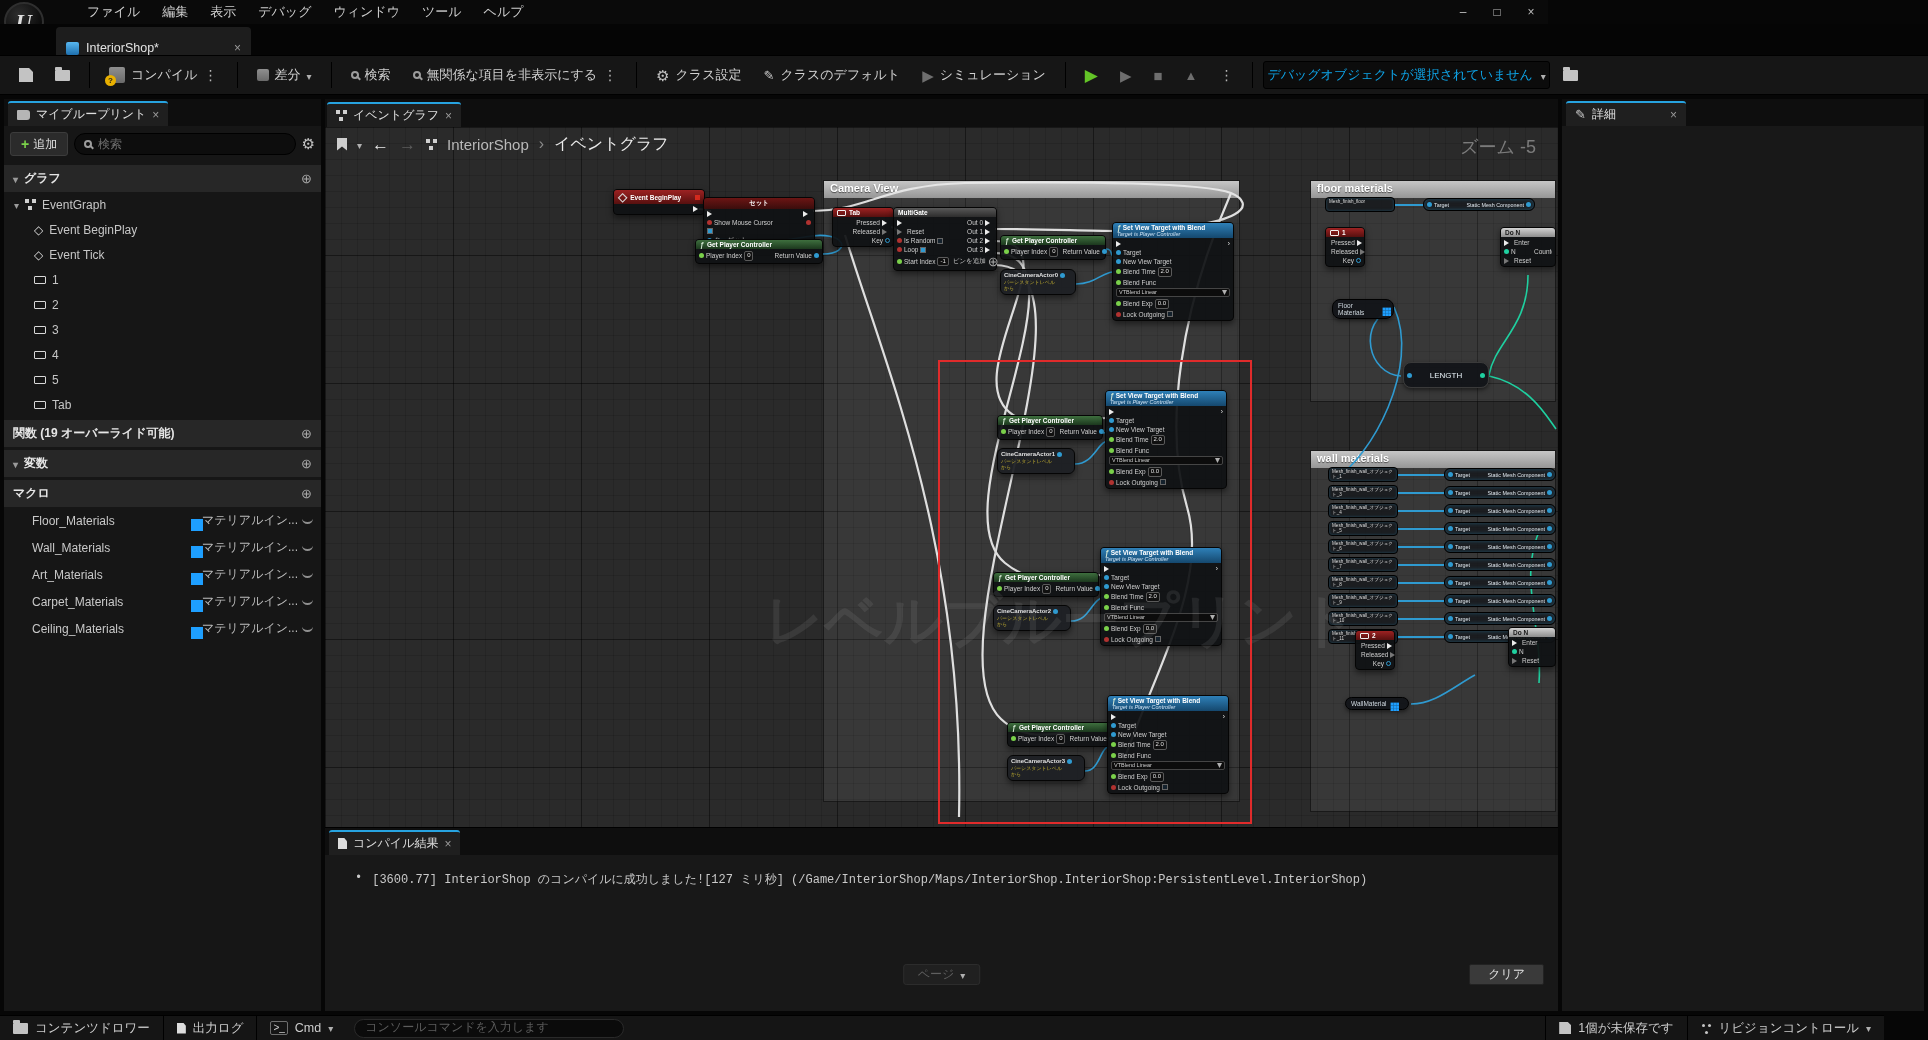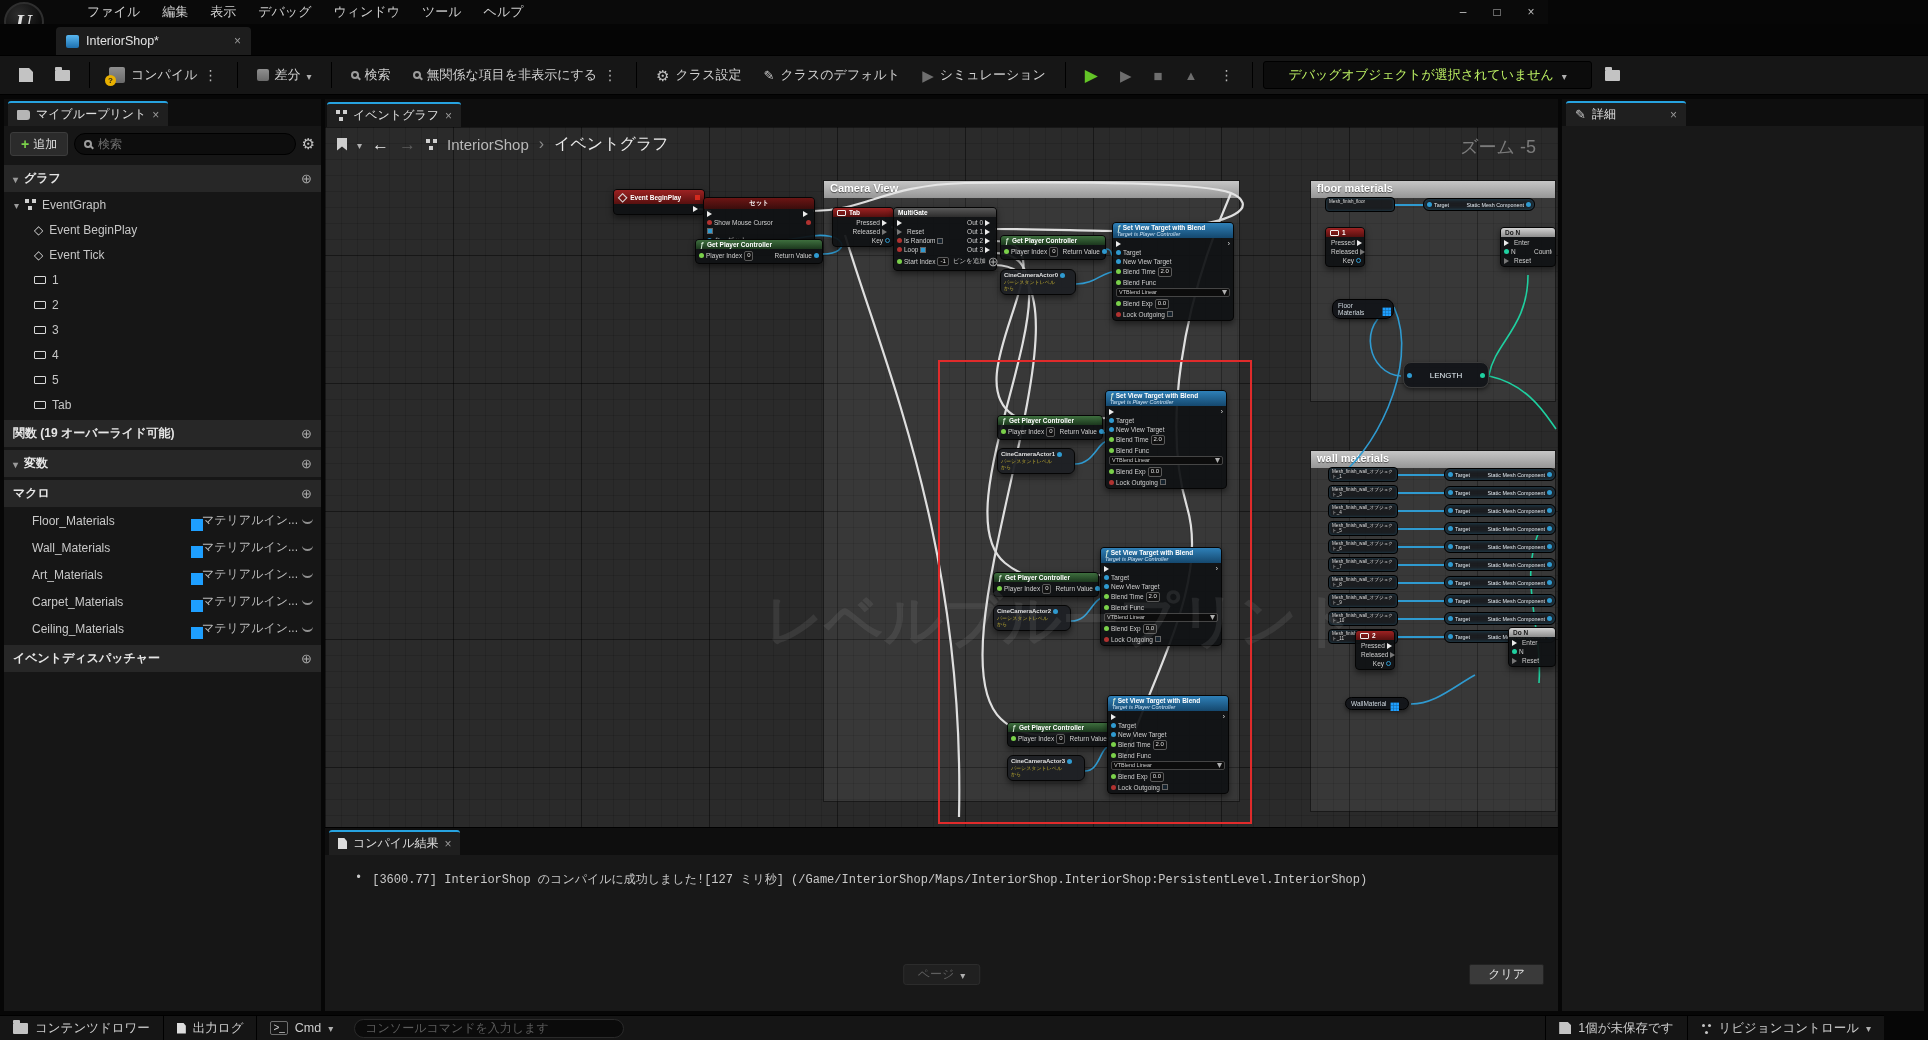--- a/index.html
+++ b/index.html
@@ -6,21 +6,21 @@
 html,body{width:1928px;height:1040px;background:#060606;font-family:"Liberation Sans",sans-serif;color:#c8c8c8;overflow:hidden}
 .app{position:relative;width:1928px;height:1040px}
 
 .menubar{position:absolute;left:0;top:0;width:1548px;height:24px;background:#0a0a0a;display:flex;align-items:flex-end;padding-left:76px;font-size:13px;color:#cfcfcf}
 .menu-item{padding:0 11px;line-height:24px;cursor:default}
 .win-ctl{margin-left:auto;display:flex}
 .win-ctl span{width:34px;text-align:center;color:#bdbdbd;font-size:12px;line-height:24px}
 .ue-logo{position:absolute;left:4px;top:2px;width:40px;height:40px;border-radius:50%;background:radial-gradient(circle at 35% 30%,#2e2e2e,#0b0b0b 70%);border:2px solid #2f2f2f;color:#dfdfdf;font-family:"Liberation Serif",serif;font-style:italic;font-weight:bold;font-size:22px;display:flex;align-items:center;justify-content:center}
 .ue-logo::before{content:"U"}
 .tabrow{position:absolute;left:0;top:24px;width:1928px;height:31px;background:#050505;display:flex;align-items:flex-end;padding-left:56px}
-.asset-tab{height:28px;min-width:195px;background:#1d1d1d;border-radius:4px 4px 0 0;display:flex;align-items:center;gap:7px;padding:0 10px;font-size:12.5px;color:#e3e3e3}
+.asset-tab{height:28px;min-width:195px;background:#1d1d1d;border-radius:4px 4px 0 0;display:flex;align-items:flex-end;gap:7px;padding:0 10px;font-size:12.5px;color:#e3e3e3}
 .bp-ico{width:13px;height:13px;border-radius:2px;background:linear-gradient(180deg,#58b7f0,#1d6fae)}
 .tab-x{margin-left:auto;color:#9a9a9a;font-size:12px}
 .toolbar{position:absolute;left:0;top:55px;width:1928px;height:40px;background:#161616;border-top:1px solid #000;border-bottom:1px solid #000;display:flex;align-items:center;font-size:13px;color:#d2d2d2;gap:4px;padding:0 10px}
 .tb-btn{display:flex;align-items:center;gap:6px;padding:0 9px;height:30px;border-radius:3px;white-space:nowrap}
 .tb-sep{width:1px;height:26px;background:#000;margin:0 6px}
 .i{display:inline-block;line-height:1}
 .i-gear::before{content:"⚙";font-size:15px;color:#c0c0c0}
 .i-dots::before{content:"⋮";color:#b5b5b5;font-size:14px}
 .i-chev::before{content:"▾";font-size:10px;color:#b0b0b0}
 .i-play::before{content:"▶";color:#63c427;font-size:17px}
@@ -28,21 +28,21 @@
 .i-stop::before{content:"■";color:#6e6e6e;font-size:15px}
 .i-eject::before{content:"▲";color:#6e6e6e;font-size:13px}
 .i-pencil::before{content:"✎";font-size:13px;color:#c9c9c9}
 .floppy{width:14px;height:14px;background:#c3c3c3;clip-path:polygon(0 0,72% 0,100% 28%,100% 100%,0 100%)}
 .folder{width:15px;height:11px;background:#c3c3c3;border-radius:1px;position:relative}
 .folder::before{content:"";position:absolute;top:-3px;left:0;width:7px;height:3px;background:#c3c3c3;border-radius:1px 1px 0 0}
 .mag{width:8px;height:8px;border:2px solid #9c9c9c;border-radius:50%;position:relative}
 .mag::after{content:"";position:absolute;width:5px;height:2px;background:#9c9c9c;transform:rotate(45deg);right:-4px;bottom:-2px}
 .bpgrid{position:relative;width:16px;height:16px;background:linear-gradient(#8f8f8f,#6a6a6a);border-radius:2px}
 .badge-q{position:absolute;left:-4px;bottom:-3px;width:11px;height:11px;border-radius:50%;background:#e8b000;color:#1d1d1d;font-size:8px;font-weight:bold;text-align:center;line-height:11px}
-.debug-dd{display:flex;align-items:center;gap:8px;background:#0c0c0c;border:1px solid #000;border-radius:3px;height:28px;padding:0 24px;color:#bef264;min-width:245px}
+.debug-dd{display:flex;align-items:center;gap:8px;background:#0c0c0c;border:1px solid #000;border-radius:3px;height:28px;padding:0 3px;color:#0ea5e9;min-width:245px}
 
 .panel{position:absolute;background:#161616}
 .panel-tabbar{height:27px;background:#0e0e0e;display:flex;align-items:flex-end;padding-left:4px}
 .panel-tab{height:25px;background:#1f1f1f;border-top:2px solid #27a3e0;border-radius:3px 3px 0 0;display:flex;align-items:center;gap:6px;padding:0 9px;font-size:12px;color:#e0e0e0;min-width:120px}
 .left-panel{left:4px;top:99px;width:317px;height:912px}
 .right-panel{left:1562px;top:99px;width:362px;height:912px}
 .right-panel .body{height:885px;background:#181818}
 .book-ico{width:13px;height:10px;background:#b5b5b5;border-radius:1px 3px 3px 1px}
 .mbp-controls{display:flex;align-items:center;gap:6px;padding:6px 6px}
 .add-btn{display:flex;align-items:center;gap:4px;background:#2b2b2b;border:1px solid #3c3c3c;border-radius:3px;height:24px;padding:0 10px;font-size:12px;color:#e0e0e0}
@@ -122,21 +122,21 @@
 .cp-body{padding:16px 30px;font-family:"Liberation Mono",monospace;font-size:12px;color:#c9c9c9;display:flex;gap:10px}
 .page-btn{position:absolute;left:50%;transform:translateX(-50%);bottom:26px;background:#202020;border:1px solid #2c2c2c;border-radius:3px;height:21px;padding:0 14px;color:#5f5f5f;font-size:12px;display:flex;align-items:center;gap:6px}
 .clear-btn{position:absolute;right:14px;bottom:26px;background:#3a3a3a;border:1px solid #222;border-radius:2px;height:21px;padding:0 18px;color:#e2e2e2;font-size:12px;display:flex;align-items:center}
 .doc-ico{width:9px;height:11px;background:#ddd;clip-path:polygon(0 0,70% 0,100% 30%,100% 100%,0 100%)}
 
 .statusbar{position:absolute;left:0;top:1015px;width:1884px;height:25px;background:#151515;border-top:1px solid #000;display:flex;align-items:center;font-size:12.5px;color:#cdcdcd}
 .sb-seg{display:flex;align-items:center;gap:7px;padding:0 13px;height:100%;border-right:1px solid #000}
 .sb-right{margin-left:auto;display:flex;height:100%}
 .sb-seg.noborder{border-right:0;border-left:1px solid #000}
 .console{flex:0 0 auto;display:flex;align-items:center;background:#0b0b0b;border:1px solid #2a2a2a;border-radius:10px;height:19px;width:270px;margin-left:8px;padding:0 10px}
-.console input{background:transparent;border:0;outline:0;color:#bdbdbd;font-size:12px;width:100%;font-family:Liberation Serif, serif}
+.console input{background:transparent;border:0;outline:0;color:#bdbdbd;font-size:12px;width:100%;font-family:Liberation Mono, monospace}
 .console input::placeholder{color:#5c5c5c}
 .term-ico{font-size:10px;color:#cfcfcf;border:1px solid #6e6e6e;border-radius:2px;padding:0 2px;line-height:12px}
 .branch-ico{width:11px;height:11px;position:relative}
 .branch-ico::before{content:"";position:absolute;left:1px;top:1px;width:3px;height:3px;border-radius:50%;background:#c5c5c5;box-shadow:6px 0 0 #c5c5c5,3px 7px 0 #c5c5c5}
 .save-star{width:12px;height:12px;background:#c5c5c5;clip-path:polygon(0 0,72% 0,100% 28%,100% 100%,0 100%);position:relative}
 </style>
 </head>
 <body>
 
 <div class="app">
@@ -350,24 +350,20 @@
             <span class="eye"></span>
           </div>
 
           <div class="vrow">
             <span>Ceiling_Materials</span>
             <span class="sp"></span>
             <span class="grid-ico"></span>
             <span class="vtype">マテリアルイン...</span>
             <span class="eye"></span>
           </div>
-        </div>
-      <div class="sect">
-          <span>イベントディスパッチャー</span>
-          <span class="i i-addcircle"></span>
         </div>
     </div>
   </div>
 
   <div class="center">
     <div class="doc-tabbar">
       <div class="panel-tab">
         <span class="gicon"></span>
         <span>イベントグラフ</span>
         <span class="tab-x">×</span>

